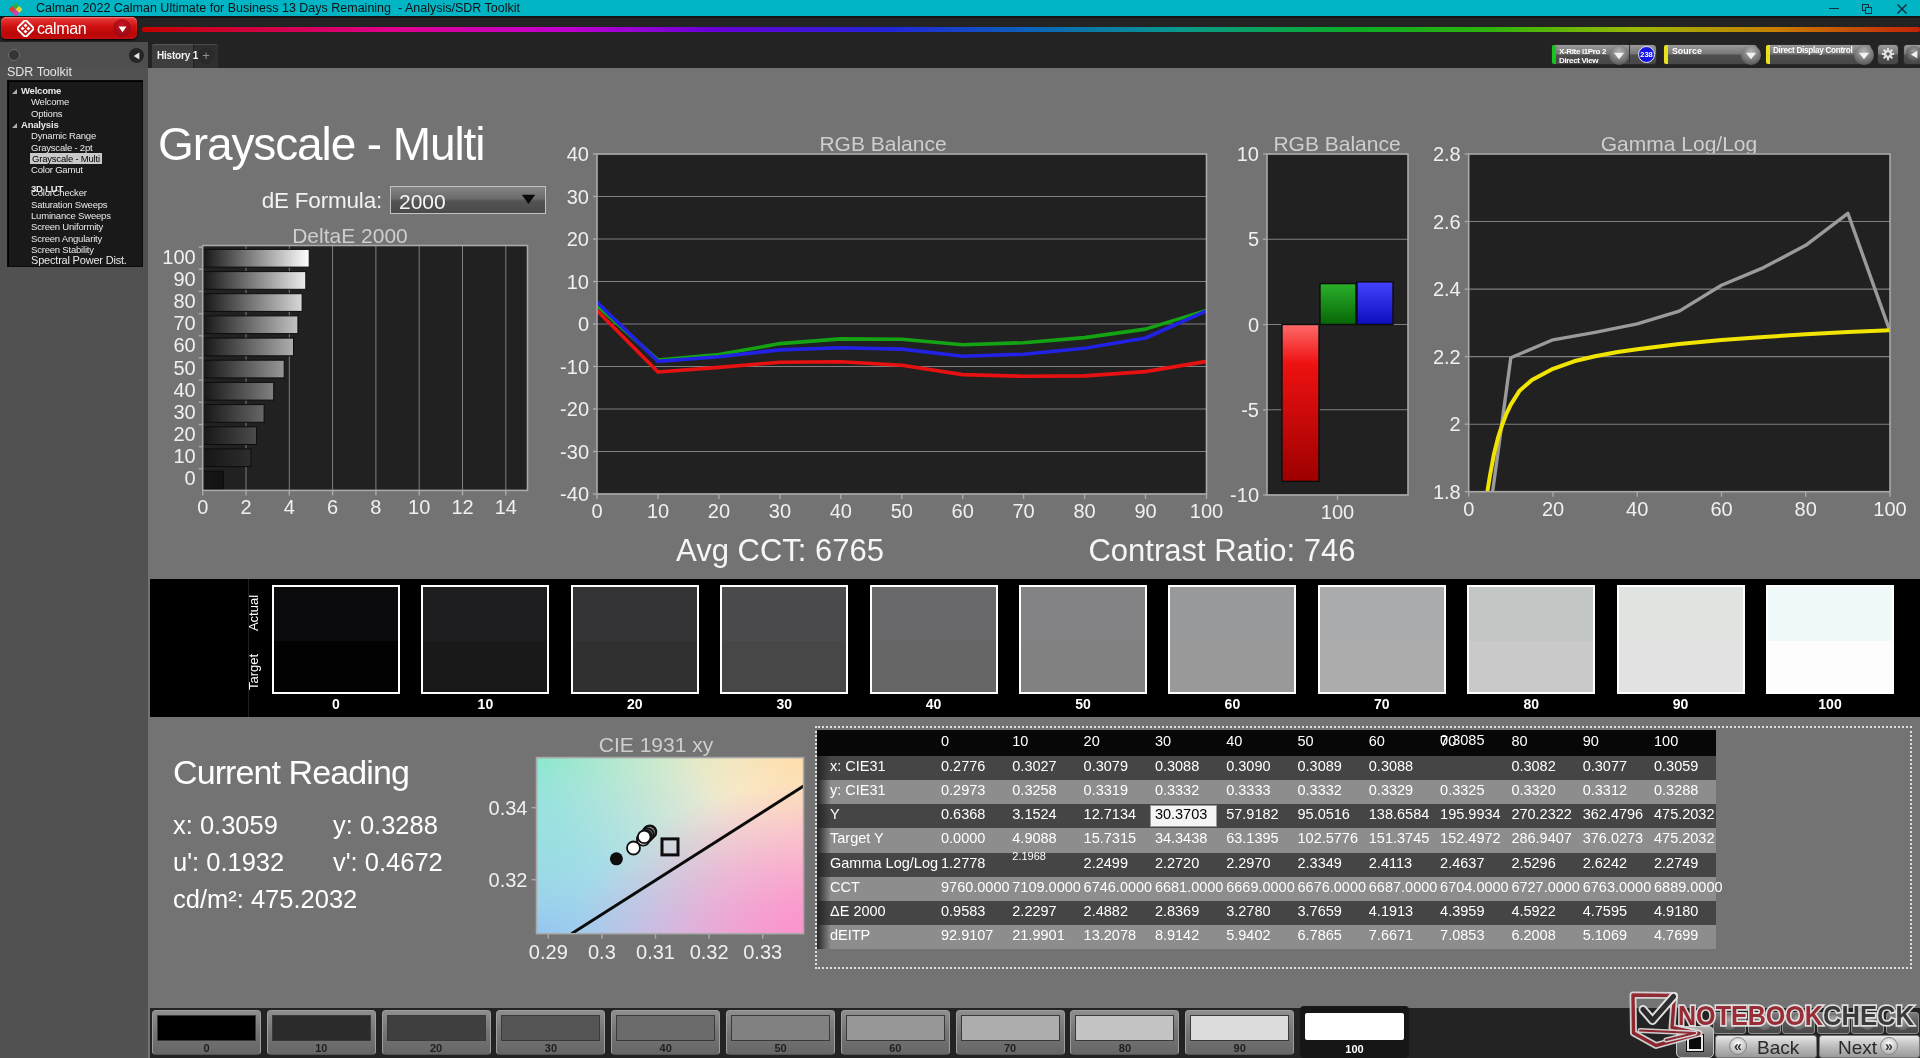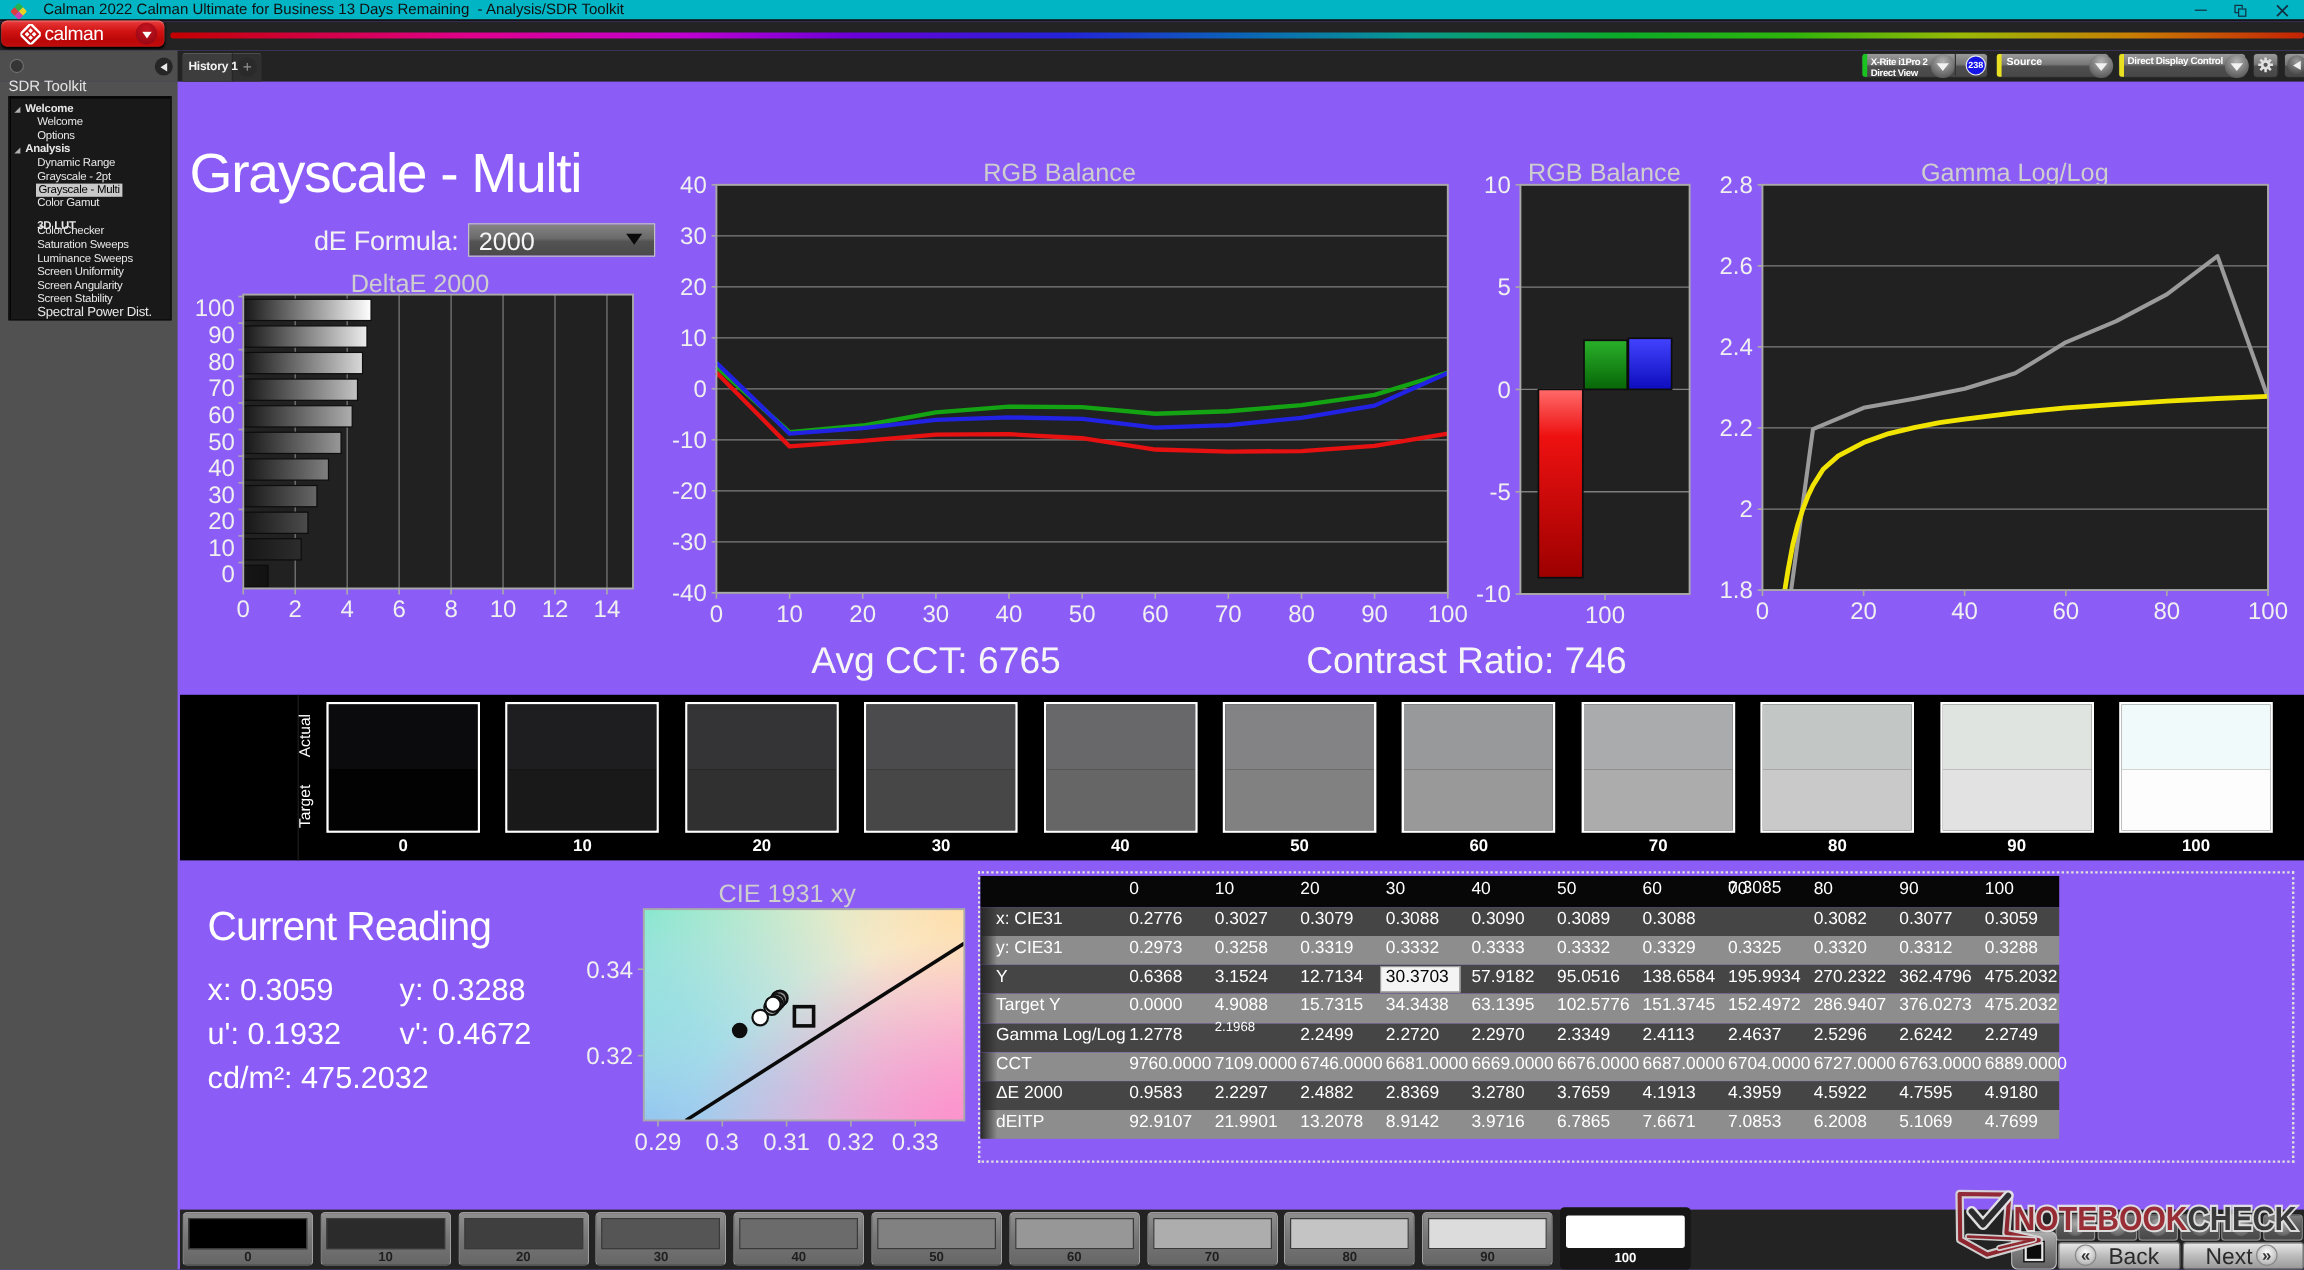--- a/index.html
+++ b/index.html
@@ -1,19 +1,19 @@
 <!DOCTYPE html>
 <html><head><meta charset="utf-8"><style>
 *{margin:0;padding:0;box-sizing:border-box}
 html,body{width:1920px;height:1058px;overflow:hidden;background:#2f2f2f;
  font-family:"Liberation Sans",sans-serif;}
 .ab{position:absolute}
 svg text{font-family:"Liberation Sans",sans-serif}
 </style></head><body>
-<div class="ab" style="left:0;top:0;width:1920px;height:1058px;background:#8b5cf6">
+<div class="ab" style="left:0;top:0;width:1920px;height:1058px;background:#737373">
 <div class="ab" style="left:0;top:0;width:1920px;height:17px;background:#02b5c5"></div>
 <div class="ab" style="left:0;top:16px;width:1920px;height:2px;background:#141414"></div>
 <svg class="ab" style="left:9px;top:3px" width="13" height="13" viewBox="0 0 13 13">
  <rect x="4.2" y="0.4" width="5" height="5" transform="rotate(45 6.7 2.9)" fill="#28b24a"></rect>
  <rect x="0.6" y="4" width="5" height="5" transform="rotate(45 3.1 6.5)" fill="#e03a3a"></rect>
  <rect x="7.6" y="4" width="5" height="5" transform="rotate(45 10.1 6.5)" fill="#e9d425"></rect>
  <rect x="4.2" y="7.6" width="5" height="5" transform="rotate(45 6.7 10.1)" fill="#cf3fae"></rect>
 </svg>
 <div class="ab" style="left:36px;top:1px;width:900px;height:15px;font-size:12.5px;color:#101010;line-height:15px">Calman 2022 Calman Ultimate for Business 13 Days Remaining&nbsp; - Analysis/SDR Toolkit</div>
 <div class="ab" style="left:1829px;top:7.5px;width:10px;height:1.6px;background:#103040"></div>
@@ -605,21 +605,21 @@
     <div class="ab" style="left:1440.1px;top:903.0px;width:72px;height:20px;color:#fff;font-size:14.5px">4.3959</div>
     <div class="ab" style="left:1511.4px;top:903.0px;width:72px;height:20px;color:#fff;font-size:14.5px">4.5922</div>
     <div class="ab" style="left:1582.7px;top:903.0px;width:72px;height:20px;color:#fff;font-size:14.5px">4.7595</div>
     <div class="ab" style="left:1654.0px;top:903.0px;width:72px;height:20px;color:#fff;font-size:14.5px">4.9180</div>
     <div class="ab" style="left:817.0px;top:925.2px;width:899px;height:24.2px;background:linear-gradient(90deg,#262626,#8d8d8d 14px)"></div>
     <div class="ab" style="left:830.0px;top:927.2px;width:115px;height:20px;color:#fff;font-size:14.5px;white-space:nowrap">dEITP</div>
     <div class="ab" style="left:941.0px;top:927.2px;width:72px;height:20px;color:#fff;font-size:14.5px">92.9107</div>
     <div class="ab" style="left:1012.3px;top:927.2px;width:72px;height:20px;color:#fff;font-size:14.5px">21.9901</div>
     <div class="ab" style="left:1083.6px;top:927.2px;width:72px;height:20px;color:#fff;font-size:14.5px">13.2078</div>
     <div class="ab" style="left:1154.9px;top:927.2px;width:72px;height:20px;color:#fff;font-size:14.5px">8.9142</div>
-    <div class="ab" style="left:1226.2px;top:927.2px;width:72px;height:20px;color:#fff;font-size:14.5px">3.9716</div>
+    <div class="ab" style="left:1226.2px;top:927.2px;width:72px;height:20px;color:#fff;font-size:14.5px">5.9402</div>
     <div class="ab" style="left:1297.5px;top:927.2px;width:72px;height:20px;color:#fff;font-size:14.5px">6.7865</div>
     <div class="ab" style="left:1368.8px;top:927.2px;width:72px;height:20px;color:#fff;font-size:14.5px">7.6671</div>
     <div class="ab" style="left:1440.1px;top:927.2px;width:72px;height:20px;color:#fff;font-size:14.5px">7.0853</div>
     <div class="ab" style="left:1511.4px;top:927.2px;width:72px;height:20px;color:#fff;font-size:14.5px">6.2008</div>
     <div class="ab" style="left:1582.7px;top:927.2px;width:72px;height:20px;color:#fff;font-size:14.5px">5.1069</div>
     <div class="ab" style="left:1654.0px;top:927.2px;width:72px;height:20px;color:#fff;font-size:14.5px">4.7699</div>
     <div class="ab" style="left:150px;top:1008px;width:1770px;height:50px;background:#232323"></div>
     <div class="ab" style="left:152.0px;top:1009.5px;width:109px;height:45px;border-radius:4px;background:linear-gradient(180deg,#8e8e8e,#757575 50%,#666666);border:1.5px solid #9e9e9e;border-bottom-color:#555"></div>
     <div class="ab" style="left:157.0px;top:1014.5px;width:99px;height:26px;background:#000000;border:1px solid #3a3a3a"></div>
     <div class="ab" style="left:152.0px;top:1042px;width:109px;height:13px;color:#1f1f1f;font-size:11px;font-weight:bold;text-align:center">0</div>

